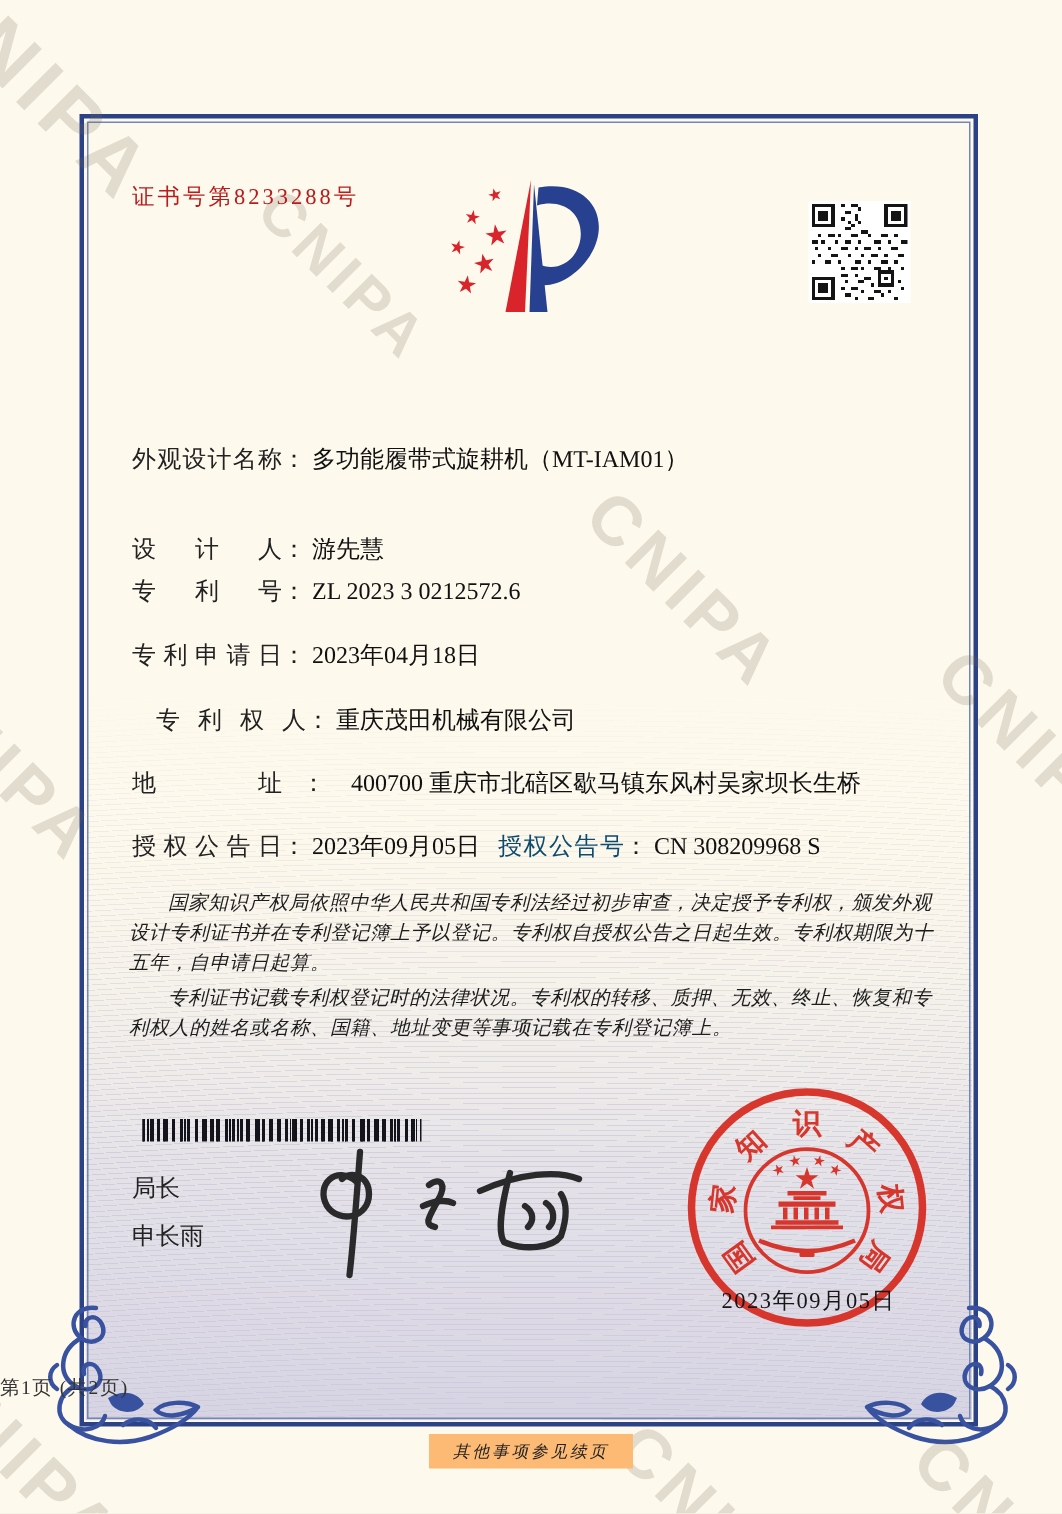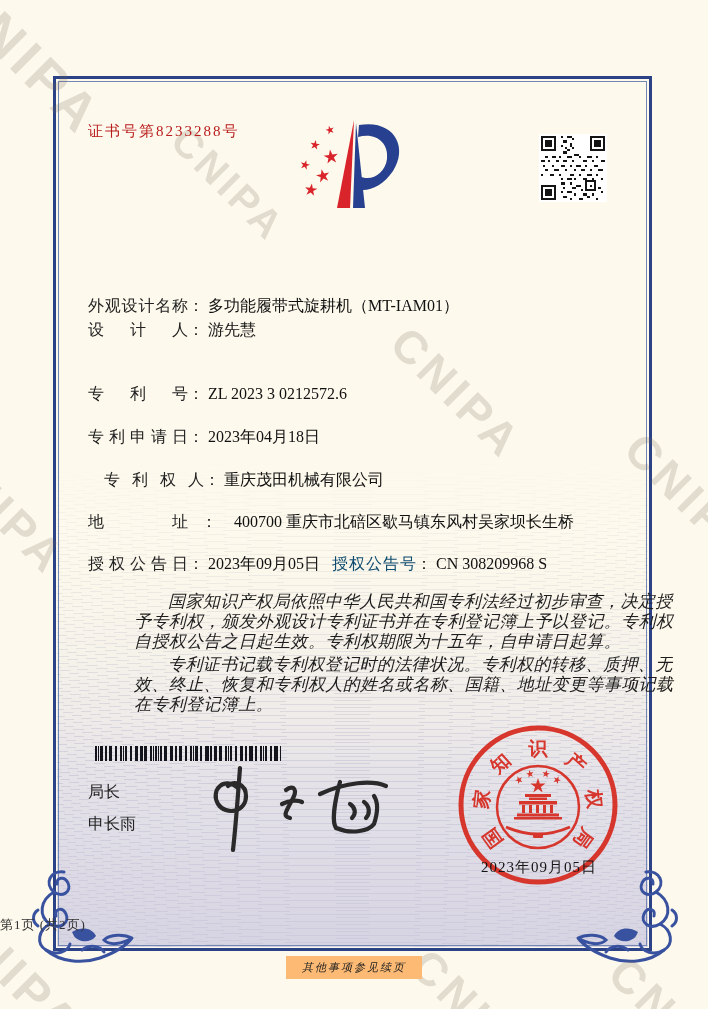--- a/index.html
+++ b/index.html
@@ -26,22 +26,22 @@
   .certno{position:absolute;left:88px;top:122px;font-size:15px;letter-spacing:2px;color:#b91c1c;}
   .title{position:absolute;left:50%;top:216px;transform:translateX(-50%);
          font-size:35px;font-weight:700;letter-spacing:3px;white-space:nowrap;color:#111;}
   .row{position:absolute;left:88px;display:flex;align-items:baseline;font-size:16px;white-space:nowrap;}
   .lbl{display:inline-block;width:100px;text-align:justify;text-align-last:justify;
        text-justify:inter-character;color:#222;}
   .lbl2{display:inline-block;width:84px;margin-left:12px;text-align:justify;
         text-align-last:justify;text-justify:inter-character;color:#0c4a6e;}
   .colon{margin-right:4px;}
   .val{color:#111;}
-  .paras{position:absolute;left:86px;top:592px;width:542px;font-size:17px;line-height:20px;
-         font-style:italic;letter-spacing:.4px;color:#1d1d1d;margin-left:48px;}
+  .paras{position:absolute;left:86px;top:592px;width:542px;font-size:13px;line-height:20px;
+         font-style:italic;letter-spacing:.4px;color:#1d1d1d;}
   .paras p{margin:0 0 3px 0;text-indent:2em;}
   .barcode{position:absolute;left:95px;top:746px;width:186px;height:15px;z-index:5;
     background-image:
       repeating-linear-gradient(90deg,#14141c 0 2px,transparent 2px 5px),
       repeating-linear-gradient(90deg,#14141c 0 1px,transparent 1px 7px),
       repeating-linear-gradient(90deg,transparent 0 3px,#101018 3px 4px,transparent 4px 11px);}
   .sign-title{position:absolute;left:88px;top:782px;font-size:16px;
       font-family:Liberation Serif, serif;color:#222;z-index:5;}
   .sign-name{position:absolute;left:88px;top:814px;font-size:16px;
       font-family:"Liberation Sans","DejaVu Sans",sans-serif;color:#222;z-index:5;}
@@ -143,21 +143,21 @@
         </g>
       </svg>
     </div>
 
 
     <div class="row" style="top:296px;">
       <span class="lbl">外观设计名称</span>
         <span class="colon">：</span>
         <span class="val">多功能履带式旋耕机（MT-IAM01）</span>
     </div>
-    <div class="row" style="top:320px;">
+    <div class="row" style="top:356px;">
       <span class="lbl">设计人</span>
         <span class="colon">：</span>
         <span class="val">游先慧</span>
     </div>
     <div class="row" style="top:384px;">
       <span class="lbl">专利号</span>
         <span class="colon">：</span>
         <span class="val">ZL 2023 3 0212572.6</span>
     </div>
     <div class="row" style="top:427px;">

